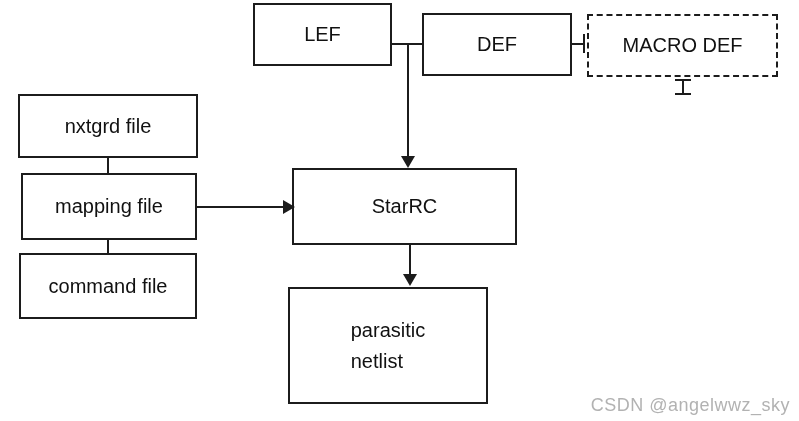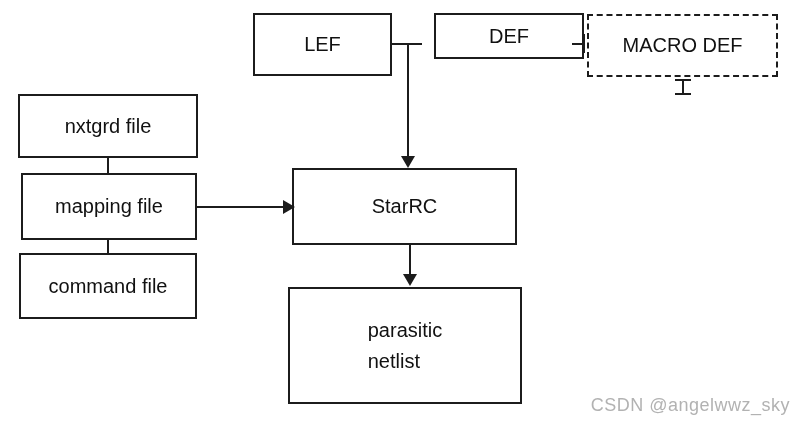--- a/index.html
+++ b/index.html
@@ -38,29 +38,29 @@
   }
   .arrowhead-right {
     position: absolute;
     width: 0; height: 0;
     border-top: 7px solid transparent;
     border-bottom: 7px solid transparent;
     border-left: 12px solid #1c1c1c;
   }
 
   
-  #node-lef        { left: 253px; top: 13px;  width: 139px; height: 63px; }
-  #node-def        { left: 422px; top: 13px;  width: 150px; height: 46px; margin-left: 12px; }
+  #node-lef        { left: 253px; top: 3px;  width: 139px; height: 63px; }
+  #node-def        { left: 422px; top: 13px;  width: 150px; height: 63px; }
   #node-macro-def  { left: 587px; top: 14px;  width: 191px; height: 63px; }
   #node-gdsii      { left: 587px; top: 100px; width: 191px; height: 63px; }
   #node-nxtgrd     { left: 18px;  top: 94px;  width: 180px; height: 64px; }
   #node-mapping    { left: 21px;  top: 173px; width: 176px; height: 67px; align-items: center; }
   #node-command    { left: 19px;  top: 253px; width: 178px; height: 66px; }
   #node-starrc     { left: 292px; top: 168px; width: 225px; height: 77px; }
-  #node-parasitic  { left: 288px; top: 287px; width: 234px; height: 117px; }
+  #node-parasitic  { left: 288px; top: 287px; width: 200px; height: 117px; }
 
   #node-parasitic .two-line { text-align: left; line-height: 1.55; }
 
   
   #conn-lef-def        { left: 391px; top: 43px;  width: 31px;  height: 2px; }
   #conn-junction-down  { left: 407px; top: 44px;  width: 2px;   height: 113px; }
   #arrow-into-starrc-top { left: 401px; top: 156px; }
   #conn-def-macro      { left: 572px; top: 43px;  width: 12px;  height: 2px; }
   #tick-def-macro      { left: 583px; top: 34px;  width: 2px;   height: 19px; }
   #ibeam-top-cap       { left: 675px; top: 79px;  width: 16px;  height: 2px; }

